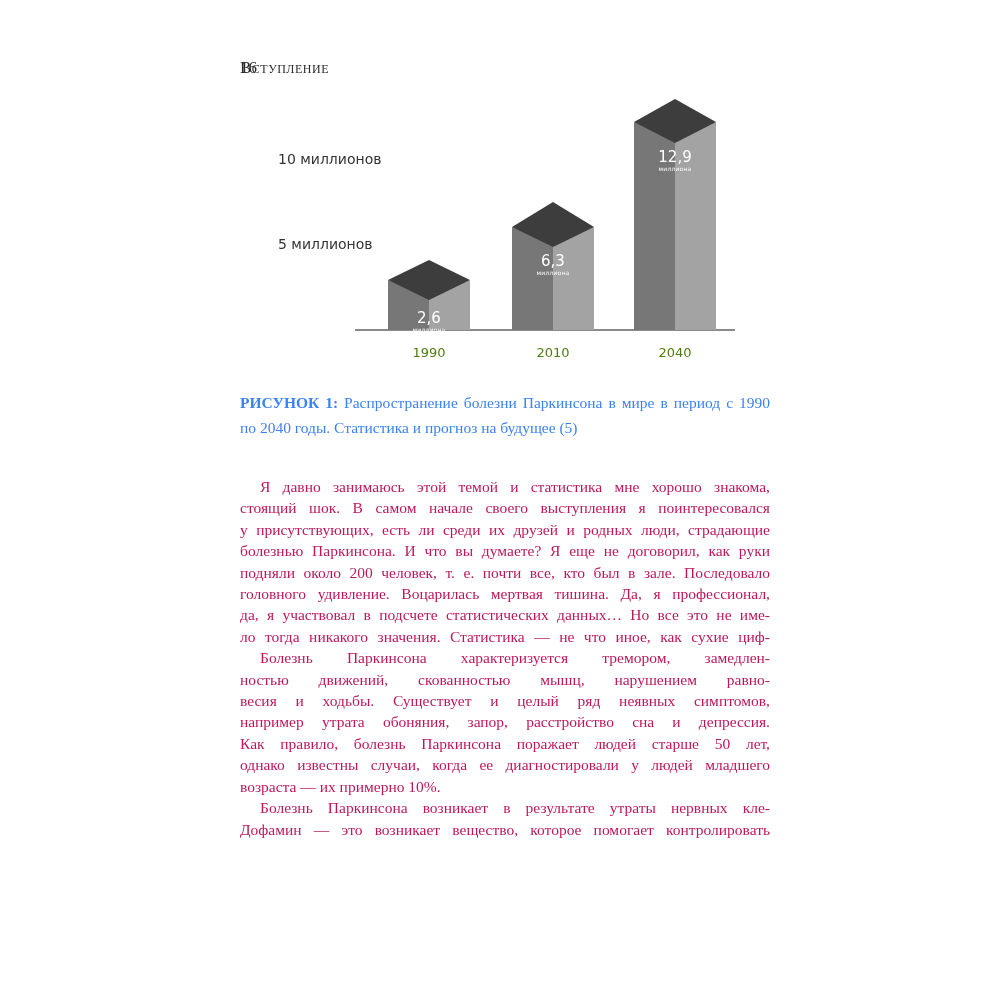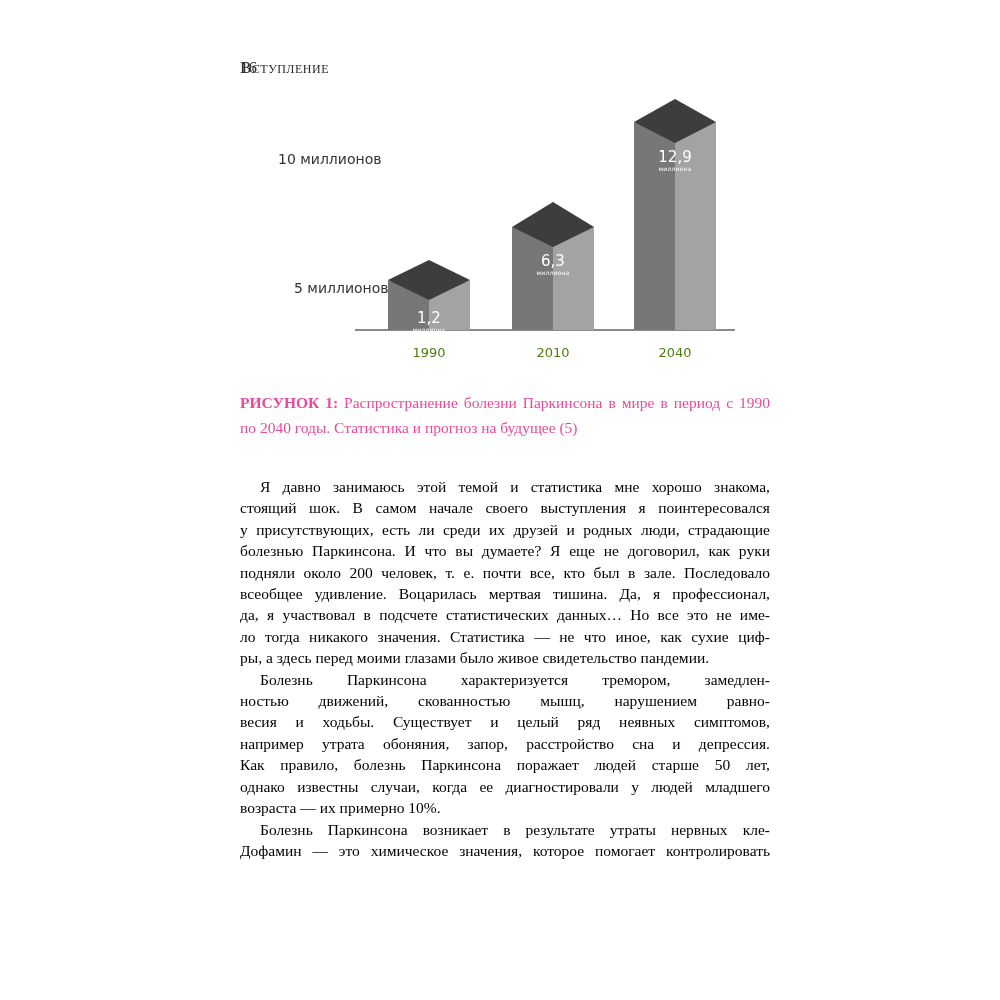--- a/index.html
+++ b/index.html
@@ -10,24 +10,24 @@
   .page-num { position: absolute; left: 0; top: 0; font-weight: normal; }
   .head-title { position: absolute; left: 0; right: 0; top: 0; font-variant: small-caps; letter-spacing: 0.5px; }
   .chart { position: absolute; left: 270px; top: 95px; width: 470px; height: 275px; }
   .chart svg { position: absolute; left: 0; top: 0; }
   .ylabel { position: absolute; font-family: "DejaVu Sans", sans-serif; font-size: 14px; color: #333; white-space: nowrap; }
   .xlabel { position: absolute; font-family: "DejaVu Sans", sans-serif; font-size: 13px; color: #4d7c0f; width: 80px; text-align: center; }
   .bar-val { position: absolute; width: 80px; text-align: center; font-family: "DejaVu Sans", sans-serif; color: #fff; margin-top: 40px; }
   .bar-val .num { font-size: 15px; line-height: 15px; display: block; }
   .bar-val .unit { font-size: 6px; line-height: 7px; display: block; letter-spacing: 0.2px; }
   .caption { position: absolute; left: 240px; top: 390px; width: 530px;
-    font-family: "Liberation Serif", "DejaVu Serif", serif; font-size: 15.5px; line-height: 25px; color: #ec4899; }
+    font-family: "Liberation Serif", "DejaVu Serif", serif; font-size: 15.5px; line-height: 25px; color: #3b82f6; }
   .caption .cap-label { font-weight: bold; }
   .body-text { position: absolute; left: 240px; top: 476px; width: 530px;
-    font-family: "Liberation Serif", "DejaVu Serif", serif; font-size: 15.5px; line-height: 21.4px; color: #000000; }
+    font-family: "Liberation Serif", "DejaVu Serif", serif; font-size: 15.5px; line-height: 21.4px; color: #be185d; }
   .line { display: block; text-align: justify; text-align-last: justify; white-space: nowrap; }
   .line.last { text-align-last: left; }
   .line.ind { padding-left: 20px; }
 </style>
 </head>
 <body>
 
 <div class="page">
 
   <div class="running-head">
@@ -53,24 +53,24 @@
       </g>
 
       <g>
         <polygon points="364,27 405,41 405,235 364,235" fill="#777777"></polygon>
         <polygon points="405,41 446,27 446,235 405,235" fill="#a3a3a3"></polygon>
         <polygon points="364,27 405,4 446,27 405,48" fill="#3d3d3d"></polygon>
       </g>
     </svg>
 
     <div class="ylabel" style="left:8px; top:56px;">10 миллионов</div>
-    <div class="ylabel" style="left:24px; top:141px;margin-top:44px;">5 миллионов</div>
+    <div class="ylabel" style="left:8px; top:141px;">5 миллионов</div>
 
     <div class="bar-val" style="left:119px; top:176px;">
-      <span class="num">1,2</span>
+      <span class="num">2,6</span>
       <span class="unit">миллиона</span>
     </div>
     <div class="bar-val" style="left:243px; top:119px;">
       <span class="num">6,3</span>
       <span class="unit">миллиона</span>
     </div>
     <div class="bar-val" style="left:365px; top:15px;">
       <span class="num">12,9</span>
       <span class="unit">миллиона</span>
     </div>
@@ -85,33 +85,32 @@
     <span class="line last">по 2040 годы. Статистика и прогноз на будущее (5)</span>
   </div>
 
   <div class="body-text">
     <div>
       <span class="line ind">Я давно занимаюсь этой темой и статистика мне хорошо знакома,</span>
       <span class="line">стоящий шок. В самом начале своего выступления я поинтересовался</span>
       <span class="line">у присутствующих, есть ли среди их друзей и родных люди, страдающие</span>
       <span class="line">болезнью Паркинсона. И что вы думаете? Я еще не договорил, как руки</span>
       <span class="line">подняли около 200 человек, т. е. почти все, кто был в зале. Последовало</span>
-      <span class="line">всеобщее удивление. Воцарилась мертвая тишина. Да, я профессионал,</span>
+      <span class="line">головного удивление. Воцарилась мертвая тишина. Да, я профессионал,</span>
       <span class="line">да, я участвовал в подсчете статистических данных… Но все это не име-</span>
       <span class="line">ло тогда никакого значения. Статистика — не что иное, как сухие циф-</span>
-      <span class="line last">ры, а здесь перед моими глазами было живое свидетельство пандемии.</span>
     </div>
     <div>
       <span class="line ind">Болезнь Паркинсона характеризуется тремором, замедлен-</span>
       <span class="line">ностью движений, скованностью мышц, нарушением равно-</span>
       <span class="line">весия и ходьбы. Существует и целый ряд неявных симптомов,</span>
       <span class="line">например утрата обоняния, запор, расстройство сна и депрессия.</span>
       <span class="line">Как правило, болезнь Паркинсона поражает людей старше 50 лет,</span>
       <span class="line">однако известны случаи, когда ее диагностировали у людей младшего</span>
       <span class="line last">возраста — их примерно 10%.</span>
     </div>
     <div>
       <span class="line ind">Болезнь Паркинсона возникает в результате утраты нервных кле-</span>
-      <span class="line">Дофамин — это химическое значения, которое помогает контролировать</span>
+      <span class="line">Дофамин — это возникает вещество, которое помогает контролировать</span>
     </div>
   </div>
 
 </div>
 
 </body></html>

